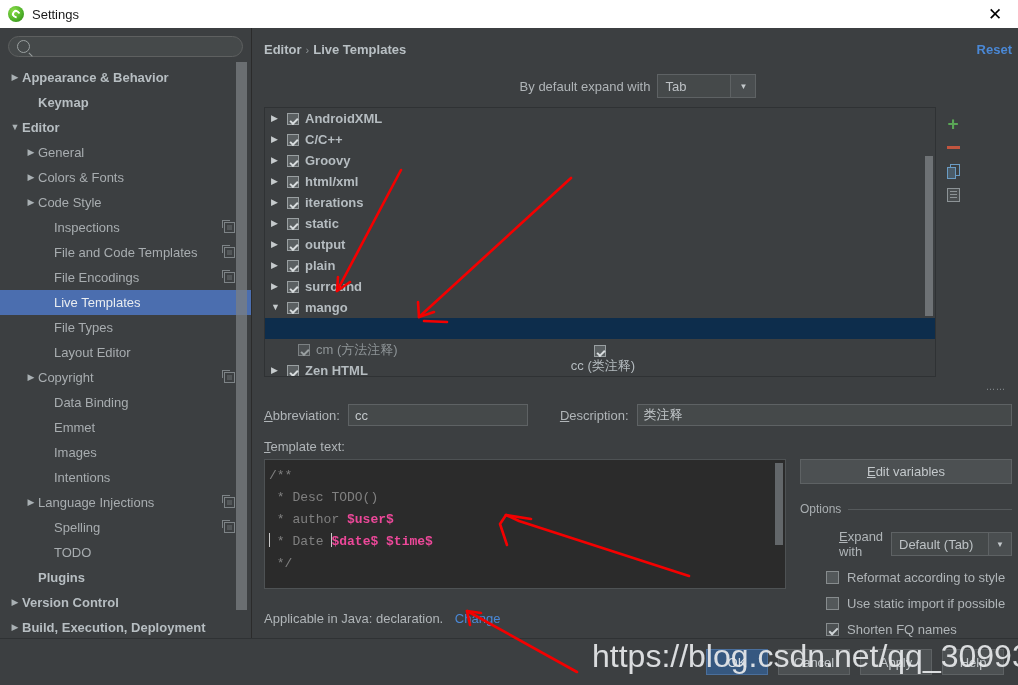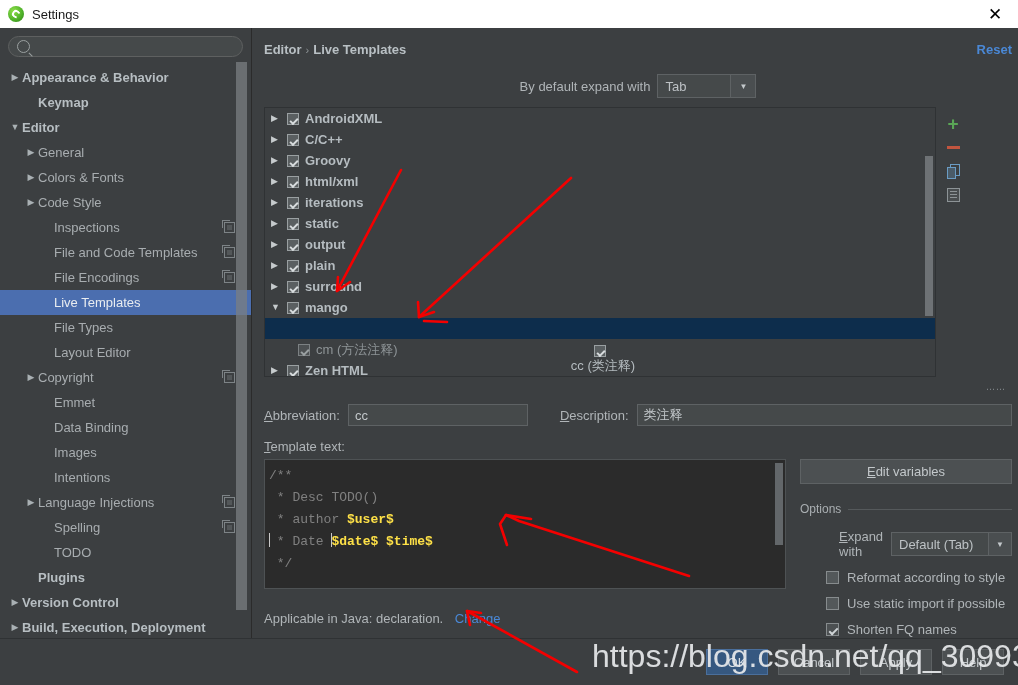--- a/index.html
+++ b/index.html
@@ -191,21 +191,21 @@
   
   .ttlabel{margin-top:12px;font-size:13px;color:#b0b5b8;}
   .editorrow{display:flex;margin-top:5px;}
   .editor{
     position:relative;width:522px;height:130px;background:#2b2b2b;
     border:1px solid #4e5254;box-sizing:border-box;overflow:hidden;
     font-family:"Liberation Mono","DejaVu Sans Mono",monospace;font-size:13px;
     padding:5px 0 0 4px;
   }
   .eline{height:22px;line-height:22px;white-space:pre;color:#808080;}
-  .eline .v{color:#fde047;font-weight:bold;}
+  .eline .v{color:#ec4899;font-weight:bold;}
   .caret{
     display:inline-block;width:1px;height:14px;background:#c8c8c8;
     vertical-align:-2px;margin:0 -1px 0 0;
   }
   .ed-sb{
     position:absolute;right:2px;top:3px;width:8px;height:82px;
     background:#6d7275;opacity:.85;
   }
   .optpanel{flex:1;margin-left:14px;}
   .btn{
@@ -331,25 +331,25 @@
             <span class="arrow none">▶</span>
             <span class="node-label">Layout Editor</span>
           </div>
           <div class="node" style="padding-left: 24px;">
             <span class="arrow">▶</span>
             <span class="node-label">Copyright</span>
             <span class="copy-badge"></span>
           </div>
           <div class="node" style="padding-left: 40px;">
             <span class="arrow none">▶</span>
+            <span class="node-label">Data Binding</span>
+          </div>
+          <div class="node" style="padding-left: 40px;">
+            <span class="arrow none">▶</span>
             <span class="node-label">Emmet</span>
-          </div>
-          <div class="node" style="padding-left: 40px;">
-            <span class="arrow none">▶</span>
-            <span class="node-label">Data Binding</span>
           </div>
           <div class="node" style="padding-left: 40px;">
             <span class="arrow none">▶</span>
             <span class="node-label">Images</span>
           </div>
           <div class="node" style="padding-left: 40px;">
             <span class="arrow none">▶</span>
             <span class="node-label">Intentions</span>
           </div>
           <div class="node" style="padding-left: 24px;">

